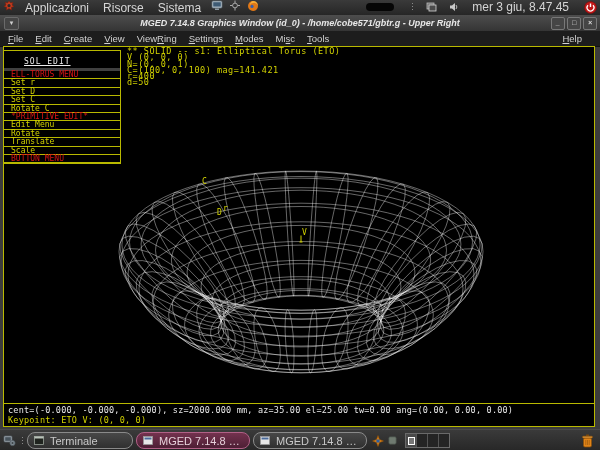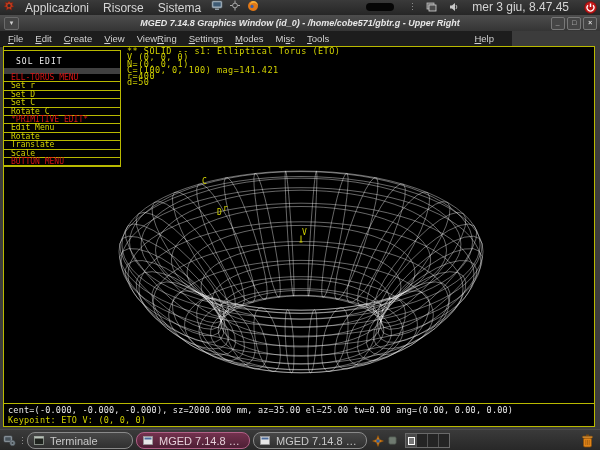--- a/index.html
+++ b/index.html
@@ -20,35 +20,35 @@
   #mged-window{position:absolute;left:0;top:15px;width:600px;height:414px;background:#3c3c3c;}
   #titlebar{position:absolute;left:0;top:0;width:600px;height:16px;
     background:linear-gradient(#4d4d4d,#353535);display:flex;align-items:center;
     color:#e8e8e8;font-size:9px;font-weight:bold;font-style:italic;}
   #win-title{position:absolute;left:0;right:0;text-align:center;white-space:nowrap;}
   #win-menu-btn{width:13px;height:11px;margin-left:4px;border:1px solid #6a6a6a;border-radius:2px;
     background:#454545;color:#cfcfcf;font-size:6px;line-height:10px;text-align:center;z-index:2;}
   #win-buttons{margin-left:auto;display:flex;gap:2px;margin-right:3px;z-index:2;}
   .win-btn{width:12px;height:11px;border:1px solid #787878;border-radius:2px;background:#454545;
     color:#dcdcdc;font-size:7px;line-height:9px;text-align:center;}
-  #menubar{position:absolute;left:0;top:16px;width:512px;height:15px;background:#1d1d1d;
+  #menubar{position:absolute;left:0;top:16px;width:600px;height:15px;background:#1d1d1d;
     border-bottom:1px solid #101010;display:flex;align-items:center;color:#d2d2d2;font-size:9.5px;}
   .mb-item{padding:0 6px;white-space:nowrap;}
   .mb-item:first-child{padding-left:8px;}
   #mb-help{margin-left:auto;padding-right:18px;}
   .ul{text-decoration:underline;}
   
   #client{position:absolute;left:3px;top:31px;width:592px;height:381px;background:#000;
     border:1px solid #b9b900;box-sizing:border-box;}
   #viewport-svg{position:absolute;left:0;top:0;}
   
   #edit-menu{position:absolute;left:-1px;top:3px;width:116px;border:1px solid #b9b900;
     background:#000;font-family:"DejaVu Sans Mono",monospace;font-size:8px;color:#d2d200;}
-  #edit-menu-title{height:17px;line-height:22px;padding-left:12px;color:#ececec;
-    border-bottom:6px solid #404040;letter-spacing:1px;}
+  #edit-menu-title{height:17px;line-height:22px;padding-left:20px;color:#ececec;
+    border-bottom:3px solid #404040;letter-spacing:1px;text-decoration:underline;}
   .em-item{height:7.4px;line-height:7.6px;padding-left:7px;border-bottom:1px solid #b9b900;
     white-space:nowrap;overflow:visible;}
   .em-item:last-child{border-bottom:1px solid #b9b900;}
   .em-red{color:#d81414;}
   
   #solid-info{position:absolute;left:123px;top:1px;font-family:"DejaVu Sans Mono",monospace;
     font-size:8.5px;letter-spacing:0.5px;line-height:6.3px;color:#d2d200;white-space:pre;}
   
   #status{position:absolute;left:0;right:0;bottom:0;height:23px;border-top:1px solid #b9b900;
     font-family:"DejaVu Sans Mono",monospace;font-size:8.5px;letter-spacing:0.2px;

